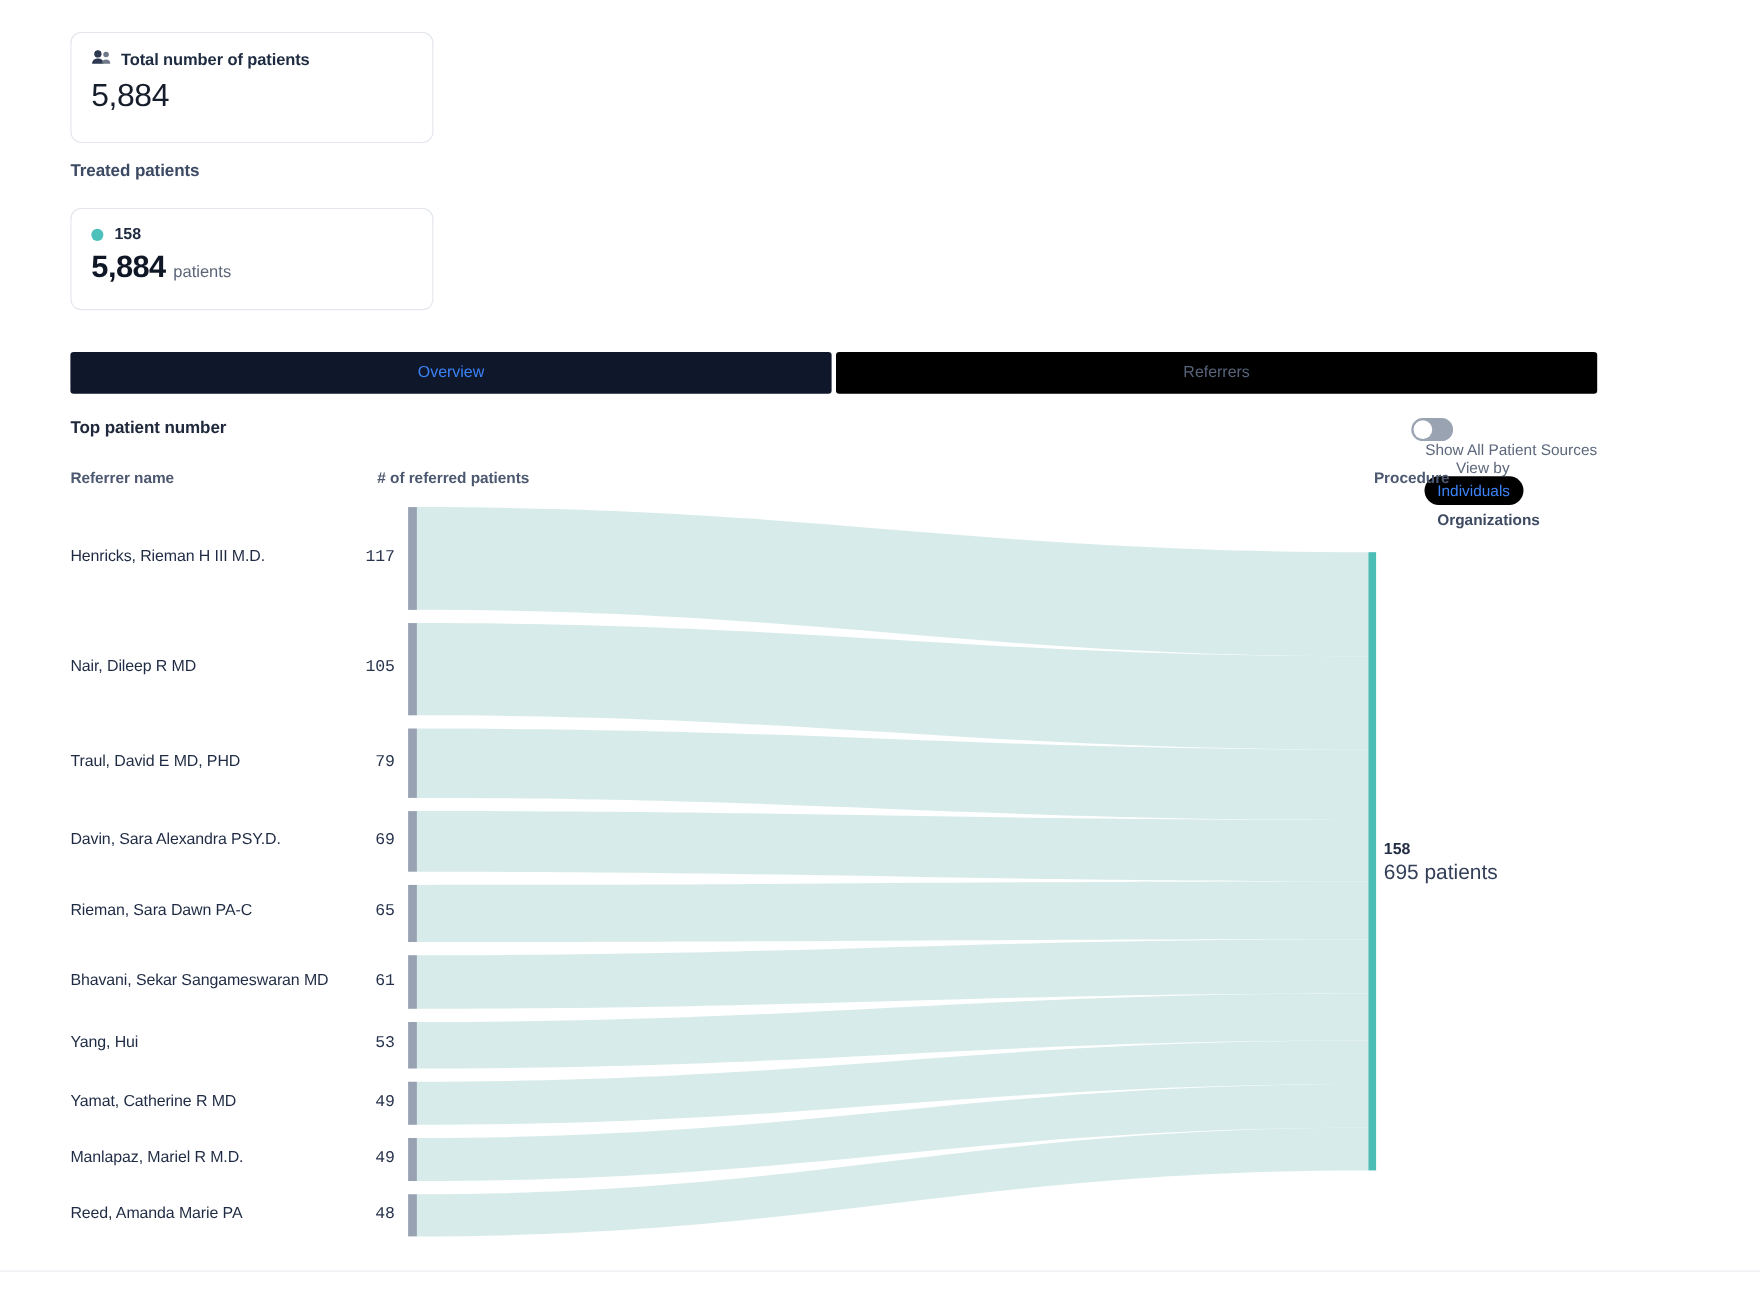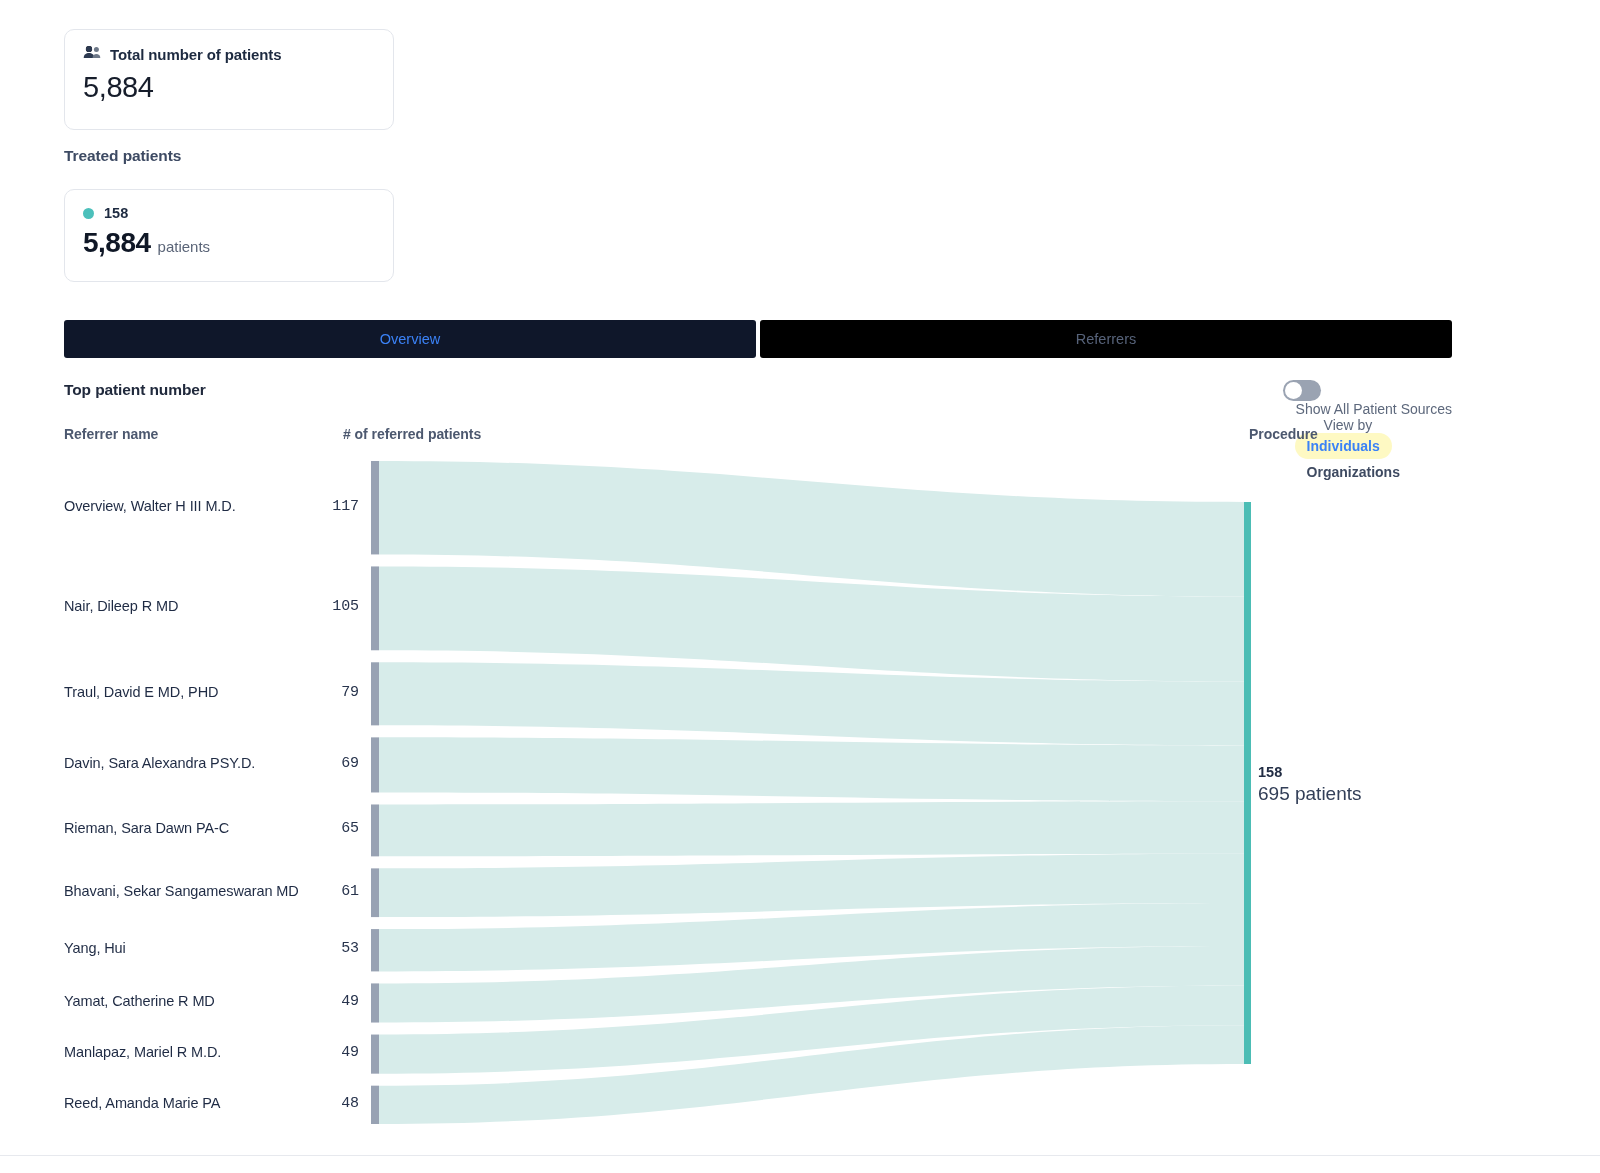--- a/index.html
+++ b/index.html
@@ -139,21 +139,21 @@
     margin-left: 41px;
   }
   .pill {
     margin-left: 12px;
     padding: 5px 12px;
     border-radius: 13px;
     font-size: 14px;
     cursor: pointer;
     white-space: nowrap;
   }
-  .pill.on { background: #fef9c3; color: #3b82f6; font-weight: 700; }
+  .pill.on { background: #000000; color: #3b82f6; font-weight: 400; }
   .pill.off { color: #3e4a61; font-weight: 700; }
 
   
   .col-head {
     position: absolute;
     font-size: 14px; font-weight: 700; color: #4c586f;
     letter-spacing: -0.05px;
   }
   .col-referrer { left: 64px; top: 426px; }
   .col-count    { left: 343px; top: 426px; }
@@ -276,21 +276,21 @@
         <rect x="371" y="868.3741007194244" width="8" height="48.71223021582734" fill="#98a2b3"></rect>
         <rect x="371" y="929.0863309352518" width="8" height="42.32374100719424" fill="#98a2b3"></rect>
         <rect x="371" y="983.410071942446" width="8" height="39.1294964028777" fill="#98a2b3"></rect>
         <rect x="371" y="1034.5395683453237" width="8" height="39.1294964028777" fill="#98a2b3"></rect>
         <rect x="371" y="1085.6690647482014" width="8" height="38.330935251798564" fill="#98a2b3"></rect>
       </g>
     <rect id="sankey-target-node" x="1244" y="502" width="7" height="562" fill="#4cbdb5"></rect>
   </svg>
 
   <div id="row-labels">
-      <div class="row-name" style="left: 64px; top: 497.716px;">Overview, Walter H III M.D.</div>
+      <div class="row-name" style="left: 64px; top: 497.716px;">Henricks, Rieman H III M.D.</div>
       <div class="row-count" style="left: 295px; top: 497.716px;">117</div>
       <div class="row-name" style="left: 64px; top: 598.356px;">Nair, Dileep R MD</div>
       <div class="row-count" style="left: 295px; top: 598.356px;">105</div>
       <div class="row-name" style="left: 64px; top: 683.824px;">Traul, David E MD, PHD</div>
       <div class="row-count" style="left: 295px; top: 683.824px;">79</div>
       <div class="row-name" style="left: 64px; top: 754.917px;">Davin, Sara Alexandra PSY.D.</div>
       <div class="row-count" style="left: 295px; top: 754.917px;">69</div>
       <div class="row-name" style="left: 64px; top: 820.421px;">Rieman, Sara Dawn PA-C</div>
       <div class="row-count" style="left: 295px; top: 820.421px;">65</div>
       <div class="row-name" style="left: 64px; top: 882.73px;">Bhavani, Sekar Sangameswaran MD</div>

